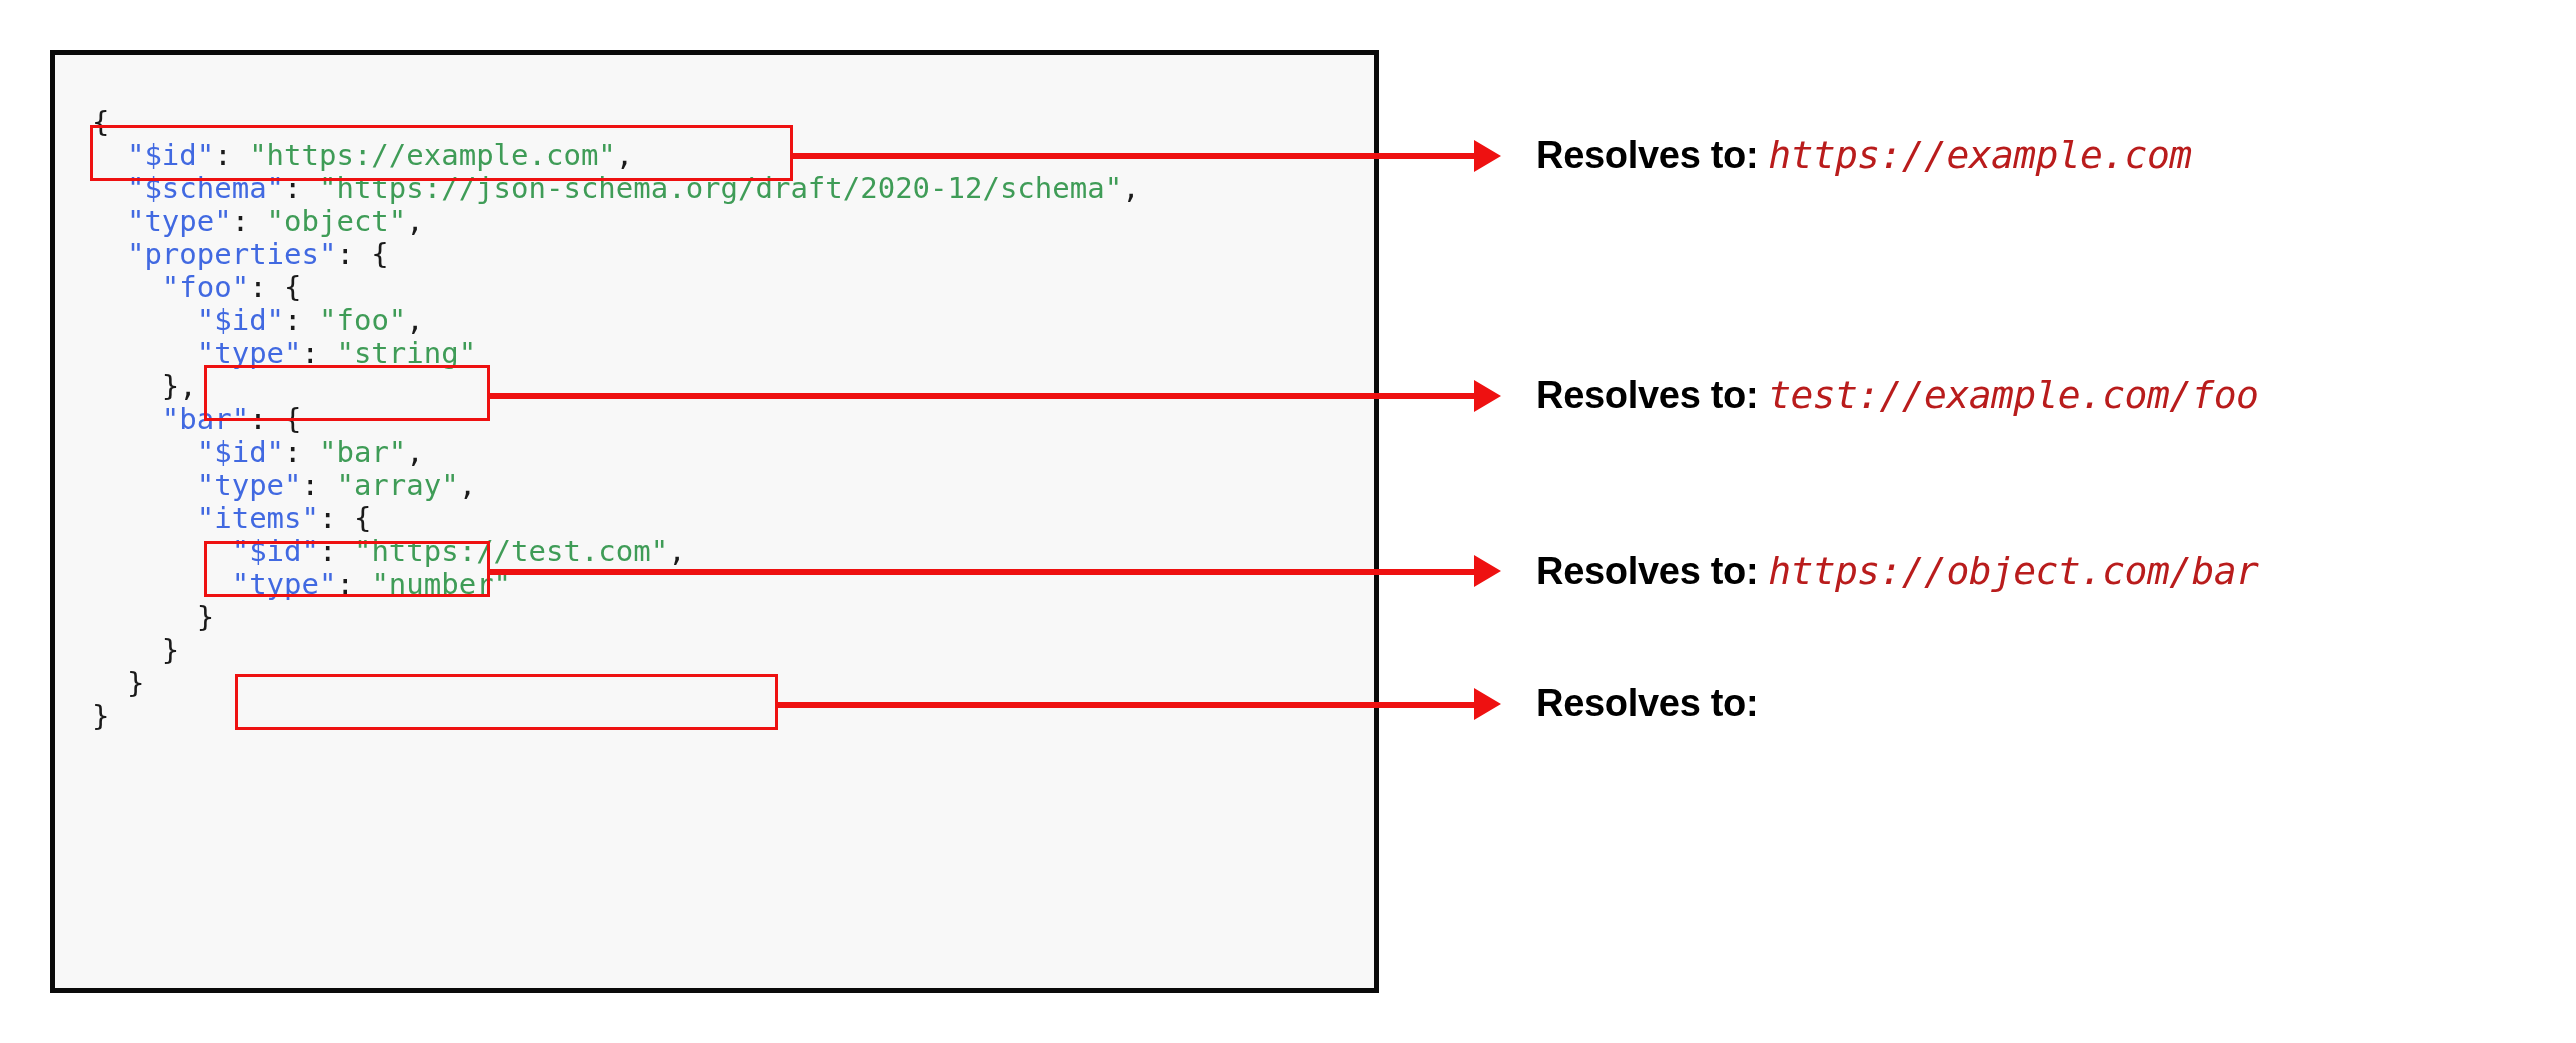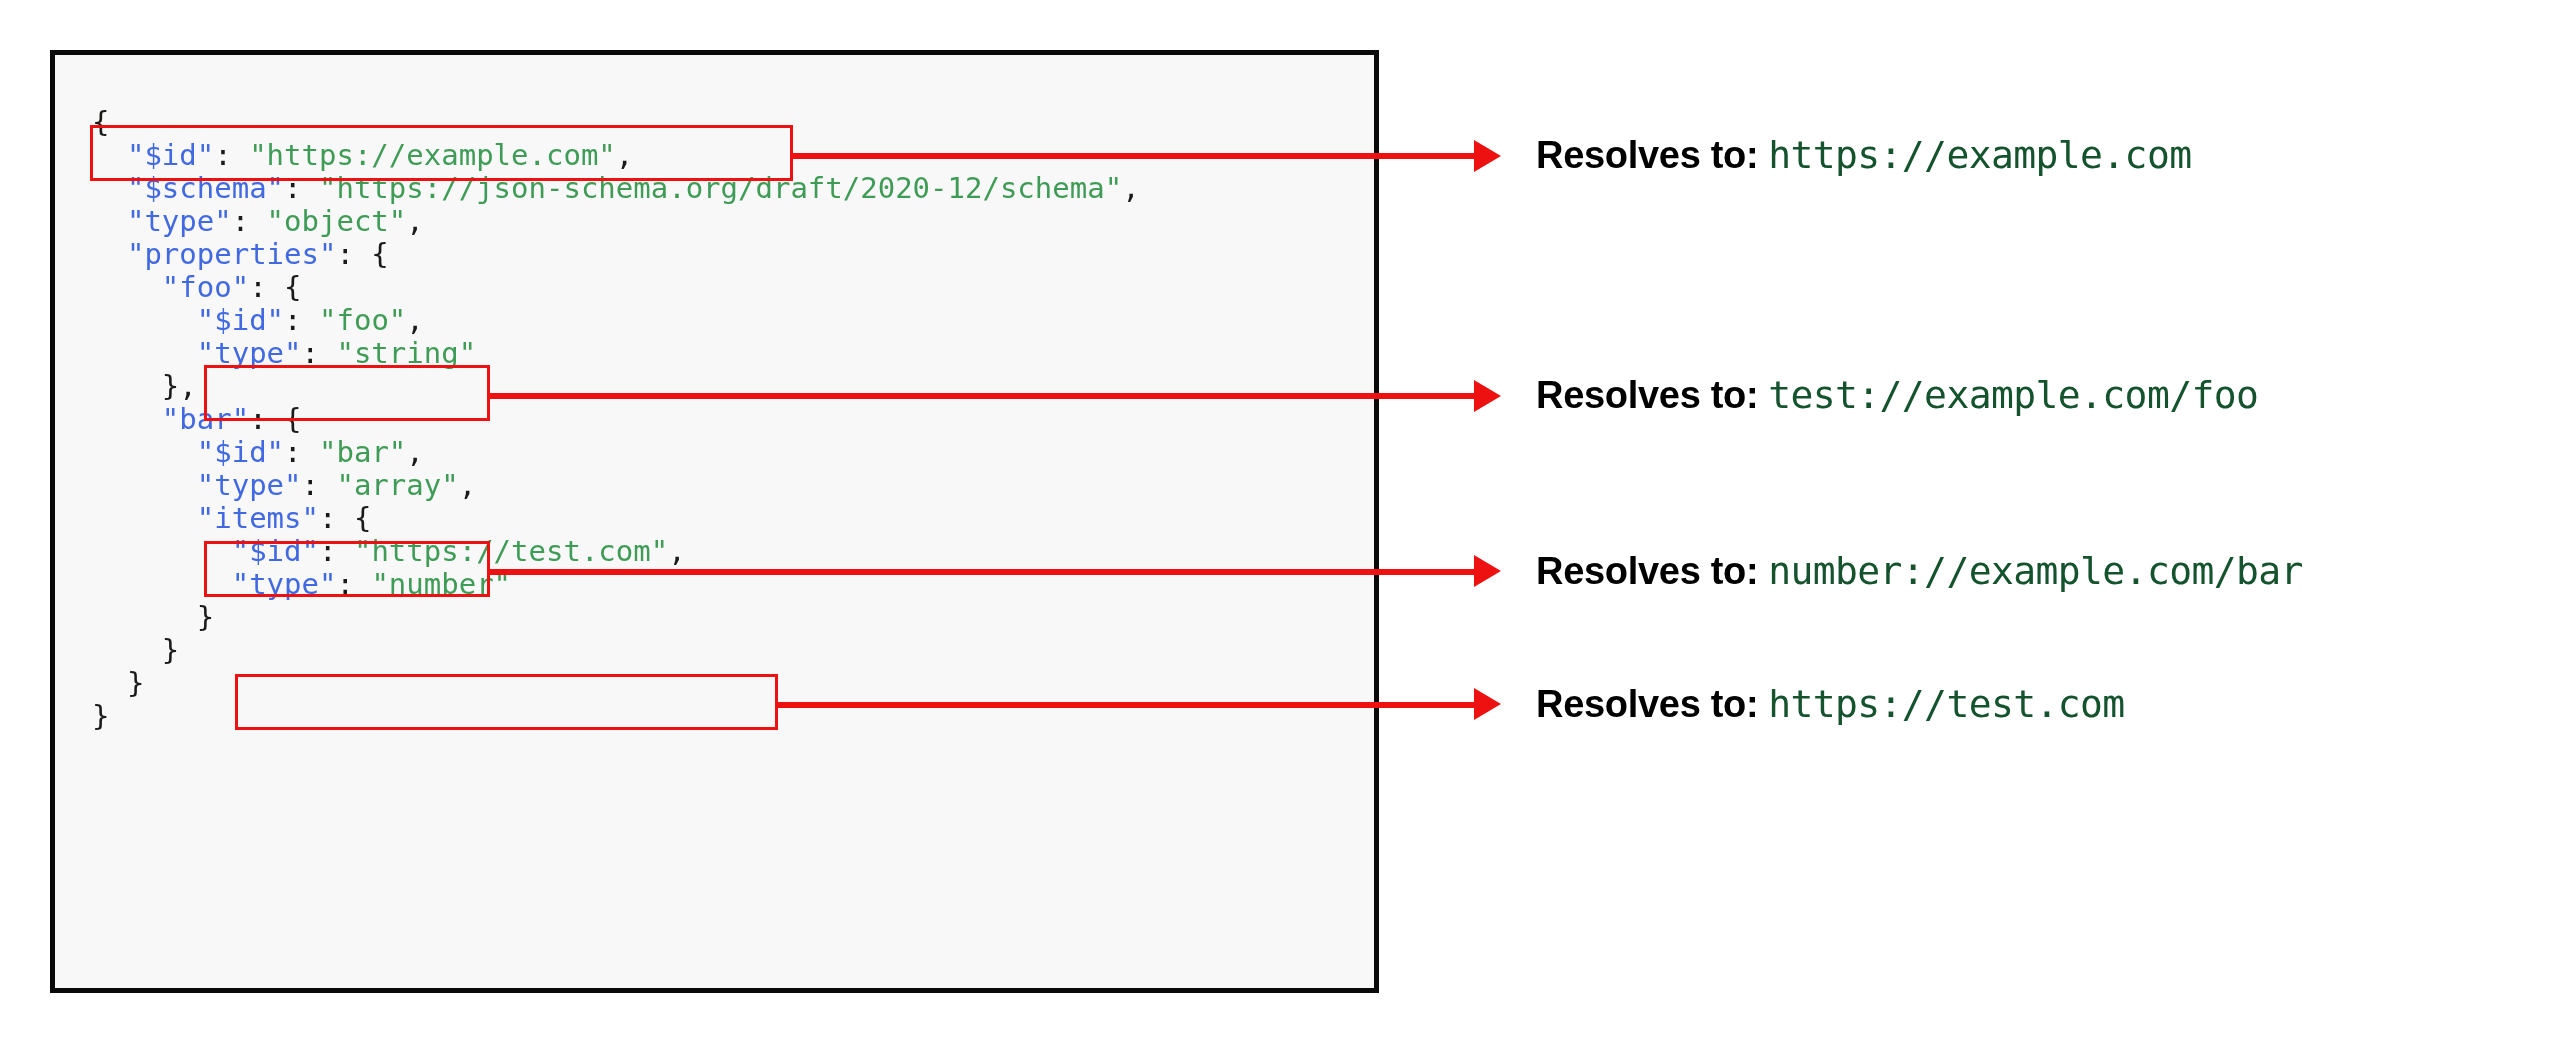--- a/index.html
+++ b/index.html
@@ -88,23 +88,24 @@
     font-family: "Liberation Sans", sans-serif;
     font-weight: bold;
     font-size: 38px;
     color: #000000;
     letter-spacing: -0.3px;
   }
   .annotation .url {
     font-family: "DejaVu Sans Mono", "Liberation Mono", monospace;
     font-weight: normal;
     font-size: 38px;
-    color: #14532d;
+    color: #b91c1c;
     margin-left: 9.8px;
     letter-spacing: -0.6px;
+    font-style: italic;
   }
 </style>
 </head>
 <body>
 
 <div id="code-panel">
   <pre id="code-block"><div class="code-line"><span></span><span class="p">{</span></div><div class="code-line"><span>  </span><span class="k">"$id"</span><span class="p">: </span><span class="s">"https://example.com"</span><span class="p">,</span></div><div class="code-line"><span>  </span><span class="k">"$schema"</span><span class="p">: </span><span class="s">"https://json-schema.org/draft/2020-12/schema"</span><span class="p">,</span></div><div class="code-line"><span>  </span><span class="k">"type"</span><span class="p">: </span><span class="s">"object"</span><span class="p">,</span></div><div class="code-line"><span>  </span><span class="k">"properties"</span><span class="p">: {</span></div><div class="code-line"><span>    </span><span class="k">"foo"</span><span class="p">: {</span></div><div class="code-line"><span>      </span><span class="k">"$id"</span><span class="p">: </span><span class="s">"foo"</span><span class="p">,</span></div><div class="code-line"><span>      </span><span class="k">"type"</span><span class="p">: </span><span class="s">"string"</span></div><div class="code-line"><span>    </span><span class="p">},</span></div><div class="code-line"><span>    </span><span class="k">"bar"</span><span class="p">: {</span></div><div class="code-line"><span>      </span><span class="k">"$id"</span><span class="p">: </span><span class="s">"bar"</span><span class="p">,</span></div><div class="code-line"><span>      </span><span class="k">"type"</span><span class="p">: </span><span class="s">"array"</span><span class="p">,</span></div><div class="code-line"><span>      </span><span class="k">"items"</span><span class="p">: {</span></div><div class="code-line"><span>        </span><span class="k">"$id"</span><span class="p">: </span><span class="s">"https://test.com"</span><span class="p">,</span></div><div class="code-line"><span>        </span><span class="k">"type"</span><span class="p">: </span><span class="s">"number"</span></div><div class="code-line"><span>      </span><span class="p">}</span></div><div class="code-line"><span>    </span><span class="p">}</span></div><div class="code-line"><span>  </span><span class="p">}</span></div><div class="code-line"><span></span><span class="p">}</span></div></pre>
 </div>
 
 <div id="highlight-layer">
@@ -129,20 +130,19 @@
     <div class="annotation" style="left: 1536px; top: 133px;">
       <span class="lead">Resolves to:</span>
       <span class="url">https://example.com</span>
     </div>
     <div class="annotation" style="left: 1536px; top: 373px;">
       <span class="lead">Resolves to:</span>
       <span class="url">test://example.com/foo</span>
     </div>
     <div class="annotation" style="left: 1536px; top: 549px;">
       <span class="lead">Resolves to:</span>
-      <span class="url">number://example.com/bar</span>
+      <span class="url">https://object.com/bar</span>
     </div>
     <div class="annotation" style="left: 1536px; top: 682px;">
       <span class="lead">Resolves to:</span>
-      <span class="url">https://test.com</span>
     </div>
   </div>
 
 
 </body></html>

